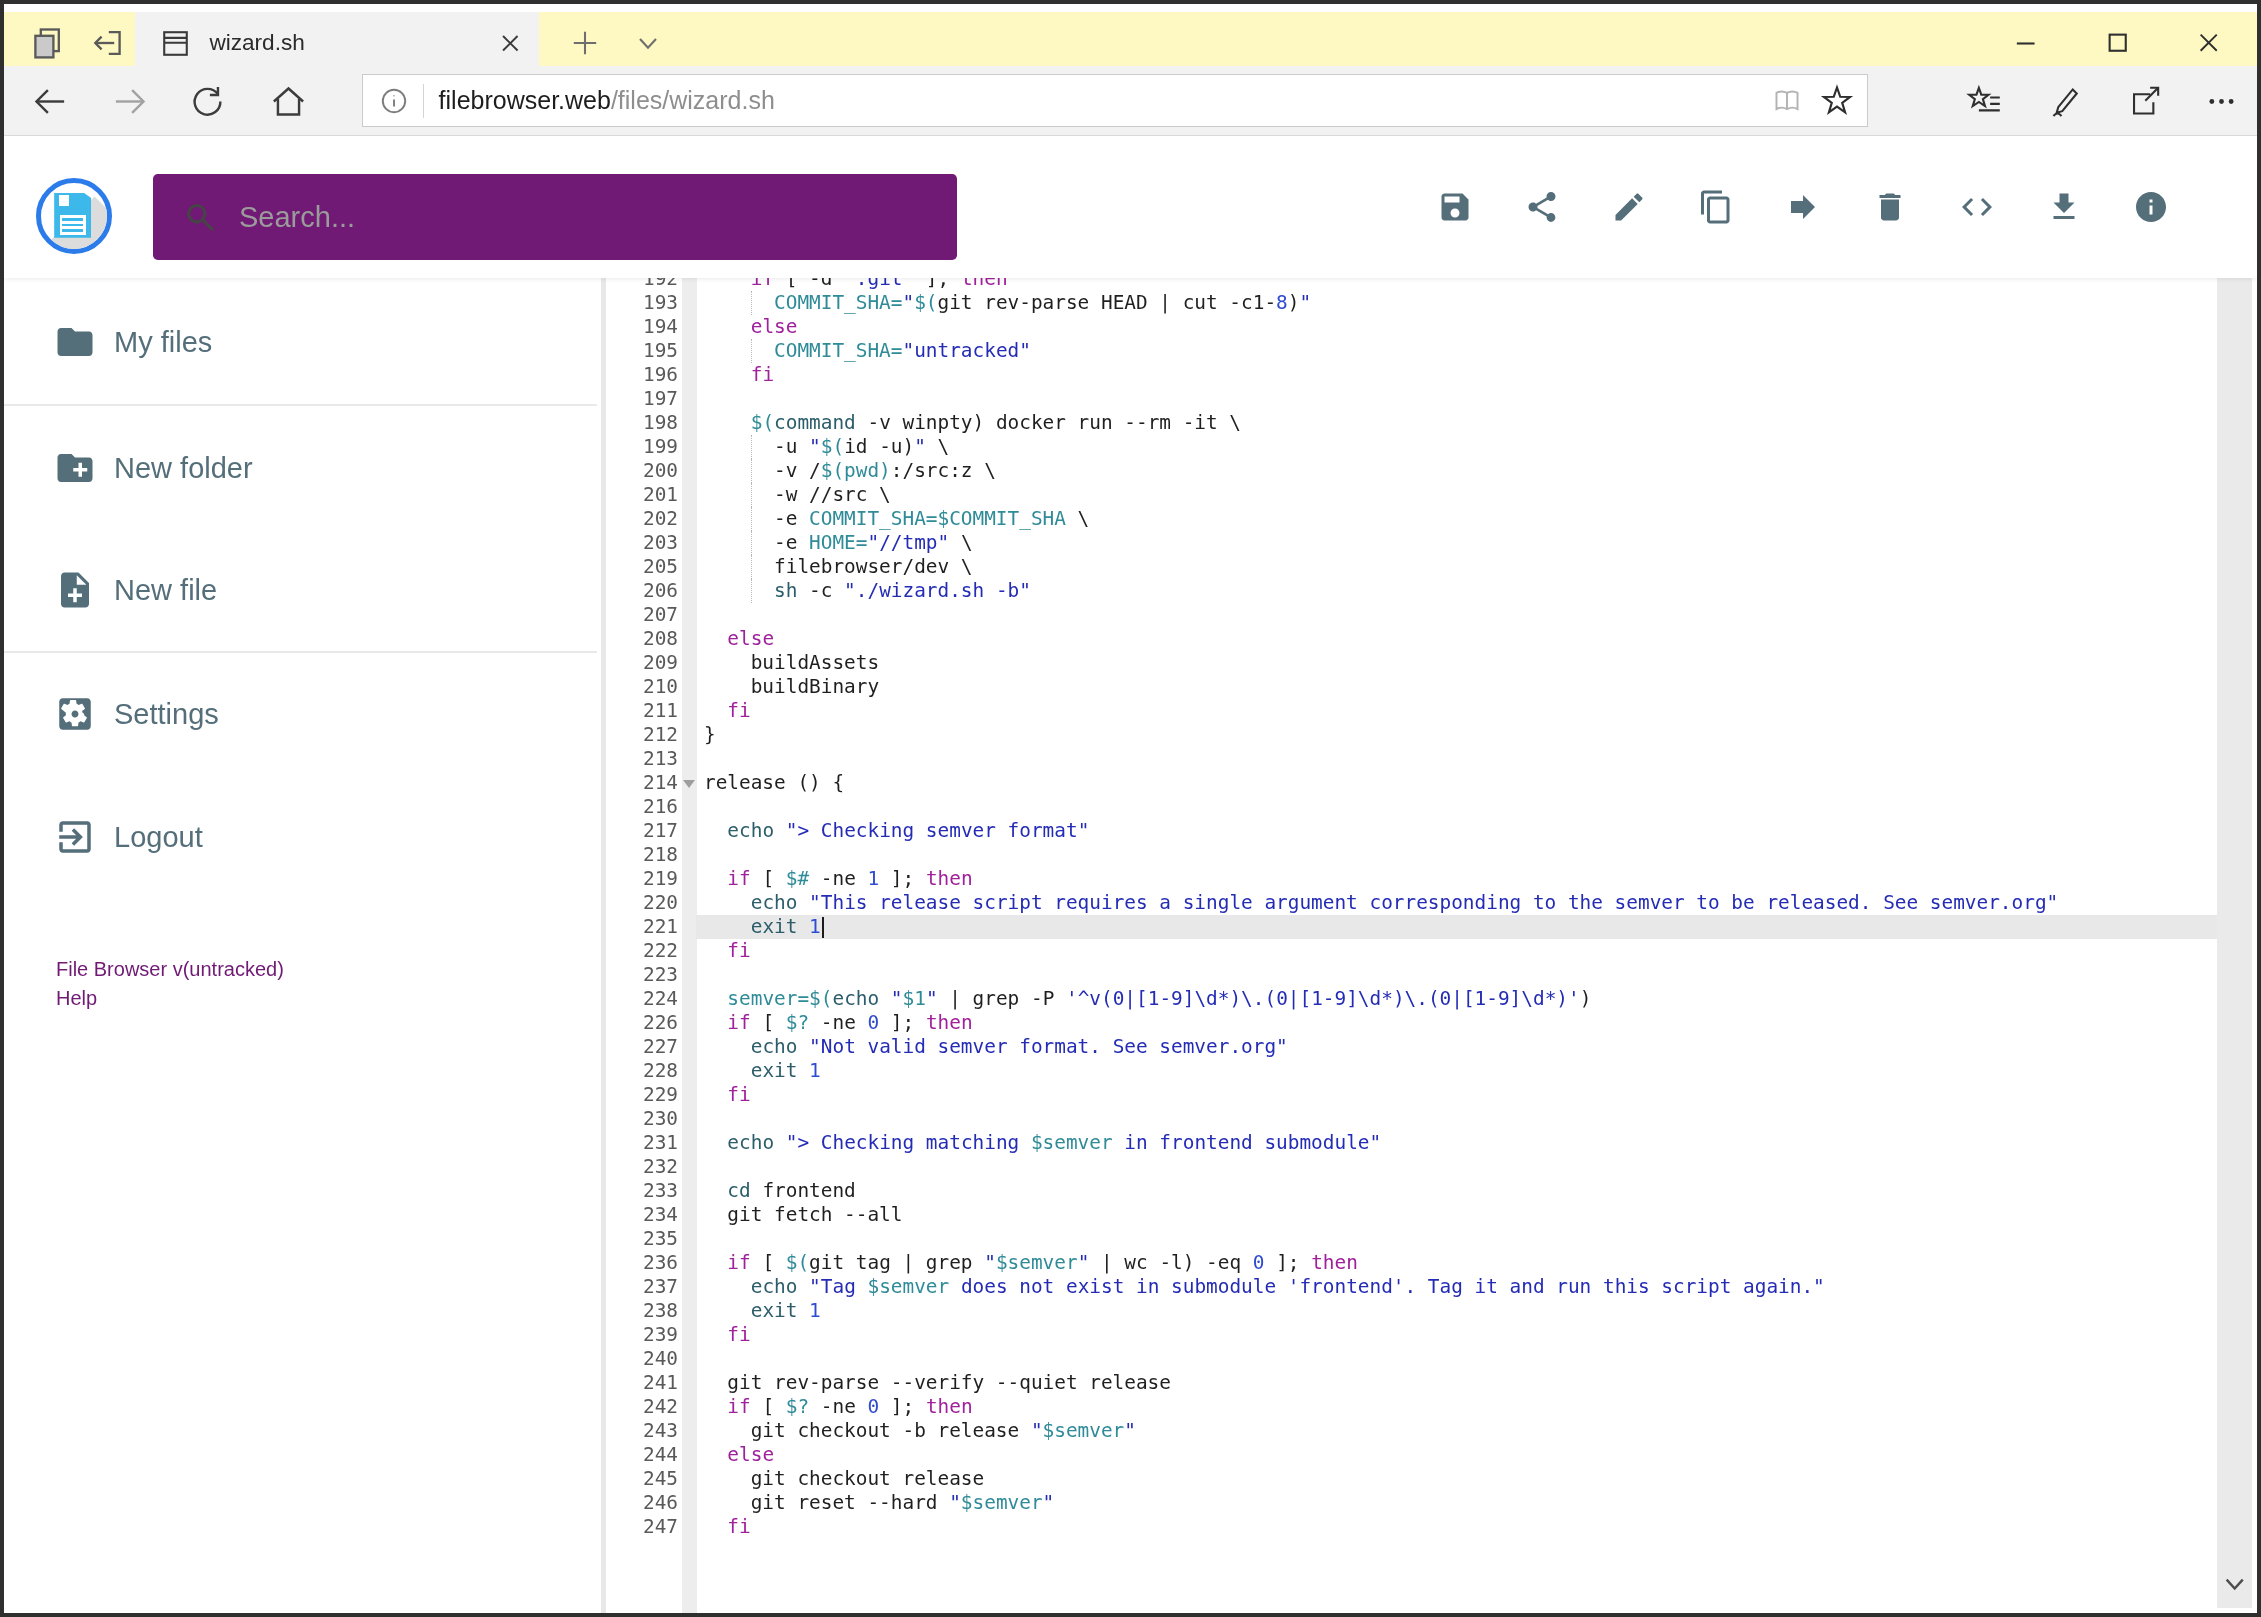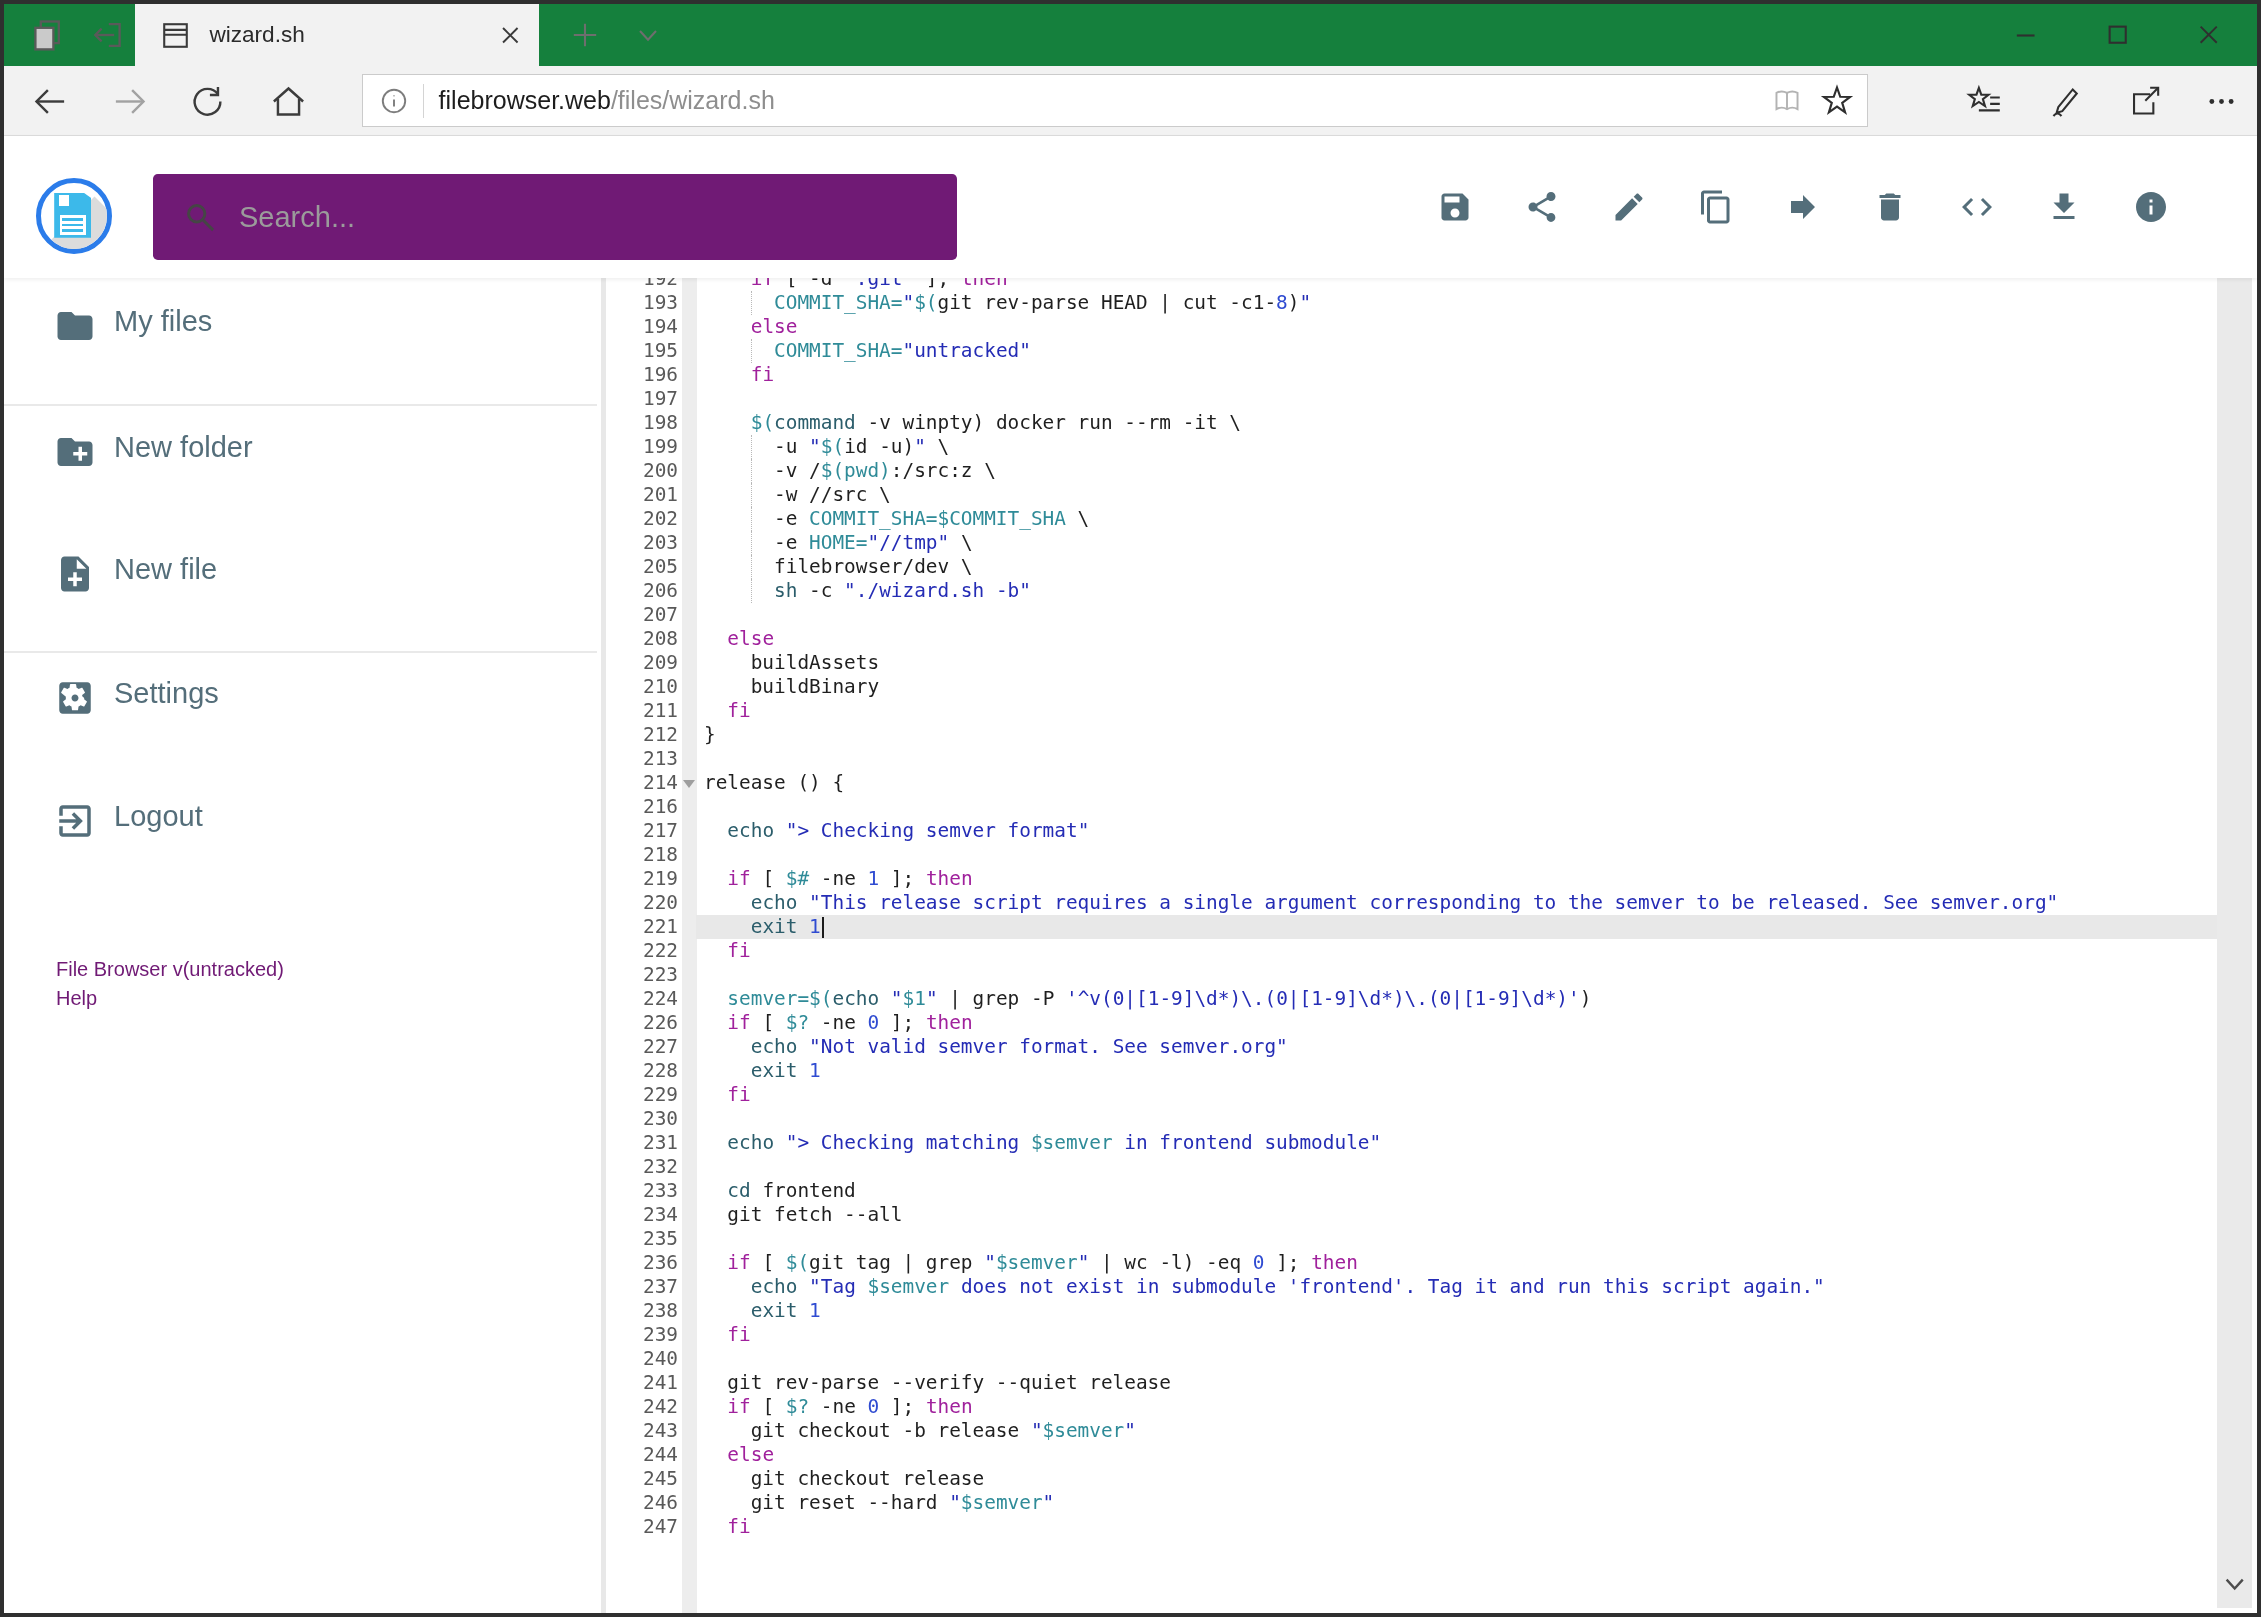--- a/index.html
+++ b/index.html
@@ -1,21 +1,21 @@
 <!DOCTYPE html>
 <html style="--accent: #2b7cea; --slate: #546e7a; --kw: #a0219c; --bi: #2b5d6b; --def: #2f8b98; --str: #242cb5; --num: #2f4bd1; --txt: #1f1f1f; --lnc: #595959; --al: #e8e8e8;font-size:13px"><head>
 <meta charset="utf-8">
 <style>
   * { margin:0; padding:0; box-sizing:border-box; }
   html,body { width:2261px; height:1617px; }
   body { font-family:"Liberation Sans", sans-serif; position:relative; background:#fff; }
   .window { position:absolute; inset:0; border:4.8px solid #2f2f2f; overflow:hidden; background:#fff; }
 
   
-  .tabbar { position:absolute; left:0; top:0; width:100%; height:74px; background:#15803d; }
+  .tabbar { position:absolute; left:0; top:8px; width:100%; height:74px; background:#fef9c3; }
   .tstrip-btn { position:absolute; top:0; height:62px; width:58px; display:flex; align-items:center; justify-content:center; color:#5a5a5a; }
   .tab { position:absolute; left:131px; top:0; width:404px; height:62px; background:#f2f2f2; display:flex; align-items:center; }
   .tab-doc { margin-left:26px; color:#3a3a3a; }
   .tab-title { margin-left:19.4px; font-size:22.6px; color:#2b2b2b; flex:1; }
   .tab-close { width:44px; height:44px; display:flex; align-items:center; justify-content:center; color:#3a3a3a; margin-right:6.5px; }
   .win-btn { position:absolute; top:0; width:84px; height:62px; display:flex; align-items:center; justify-content:center; color:#2f2f2f; }
 
   
   .navbar { position:absolute; left:0; top:62px; width:100%; height:70px; background:#f2f2f2; border-bottom:0.8px solid #dcdcdc; }
   .nav-btn { position:absolute; top:0; height:70px; width:65px; display:flex; align-items:center; justify-content:center; color:#3c3c3c; }
@@ -37,21 +37,21 @@
   .floppy .label { position:absolute; left:5.7px; bottom:3.2px; width:26px; height:19.4px; background:#fff; }
   .floppy .label i { display:block; height:2.4px; background:#3cb9ea; margin:3.2px 2.4px 0 2.4px; }
   .search { position:absolute; left:149px; top:38px; width:804px; height:86px; background:#701a75; border-radius:4.8px; display:flex; align-items:center; }
   .search .mag { margin-left:29px; color:#454545; }
   .search .ph { margin-left:21px; font-size:29px; color:#9b9b9b; }
   .toolbar { position:absolute; right:63px; top:0; height:142px; display:flex; align-items:center; }
   .tool-btn { width:87px; height:87px; display:flex; align-items:center; justify-content:center; color:var(--slate); }
 
   
   .sidebar { position:absolute; left:0; top:274px; width:597px; bottom:0; background:#fff; }
-  .side-item { position:absolute; left:0; width:581px; height:74px; display:flex; color:var(--slate); cursor:pointer; }
+  .side-item { position:absolute; left:0; width:581px; height:74px; display:flex; align-items:center; color:var(--slate); cursor:pointer; }
   .side-item .ico { margin-left:50px; width:42px; display:flex; }
   .side-item .lbl { margin-left:18px; font-size:29px; }
   .divider { position:absolute; left:0; width:593px; height:1.6px; background:#e9e9e9; }
   .side-footer { position:absolute; left:52px; font-size:20px; color:#701a75; line-height:29px; }
 
   
   .edge-sep { position:absolute; left:597px; top:274px; width:4.8px; bottom:0; background:#e8e8e8; }
   .editor { position:absolute; left:602px; top:274px; right:40px; bottom:0; background:#fff; overflow:hidden;
             font-family:"DejaVu Sans Mono", monospace; font-size:19.4px; }
   .fold-strip { position:absolute; left:76px; top:0; bottom:0; width:14.5px; background:#ededed; }

